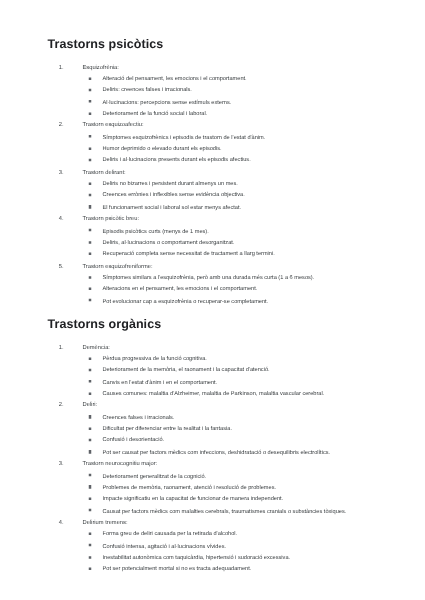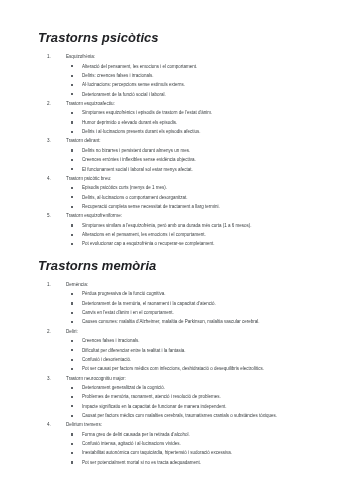--- a/index.html
+++ b/index.html
@@ -22,27 +22,26 @@
     padding: 30px 34px 0 38px;
     position: relative;
   }
   .section {
     margin-bottom: 2px;
   }
   .section + .section {
     margin-top: 9px;
   }
   h2.heading {
-    font-size: 13px;
+    font-size: 10px;
     font-weight: bold;
     color: #202124;
     margin: 0 0 6px 0;
     letter-spacing: 0.05px;
     line-height: 1.25;
-    font-style: italic;
   }
   ol.level1 {
     list-style: none;
     margin: 0;
     padding: 0;
   }
   ol.level1 > li.num-item {
     position: relative;
     padding-left: 28px;
     margin-bottom: 0px;
@@ -188,21 +187,21 @@
               </li>
               <li class="bullet-item">
                 <span class="bullet-marker"></span>
                 <span class="bullet-text">Pot evolucionar cap a esquizofrènia o recuperar-se completament.</span>
               </li>
             </ul>
           </li>
         </ol>
       </div>
       <div class="section">
-        <h2 class="heading">Trastorns memòria</h2>
+        <h2 class="heading">Trastorns orgànics</h2>
         <ol class="level1">
           <li class="num-item">
             <span class="num-marker">1.</span>
             <span class="num-title">Demència:</span>
             <ul class="level2">
               <li class="bullet-item">
                 <span class="bullet-marker"></span>
                 <span class="bullet-text">Pèrdua progressiva de la funció cognitiva.</span>
               </li>
               <li class="bullet-item">

